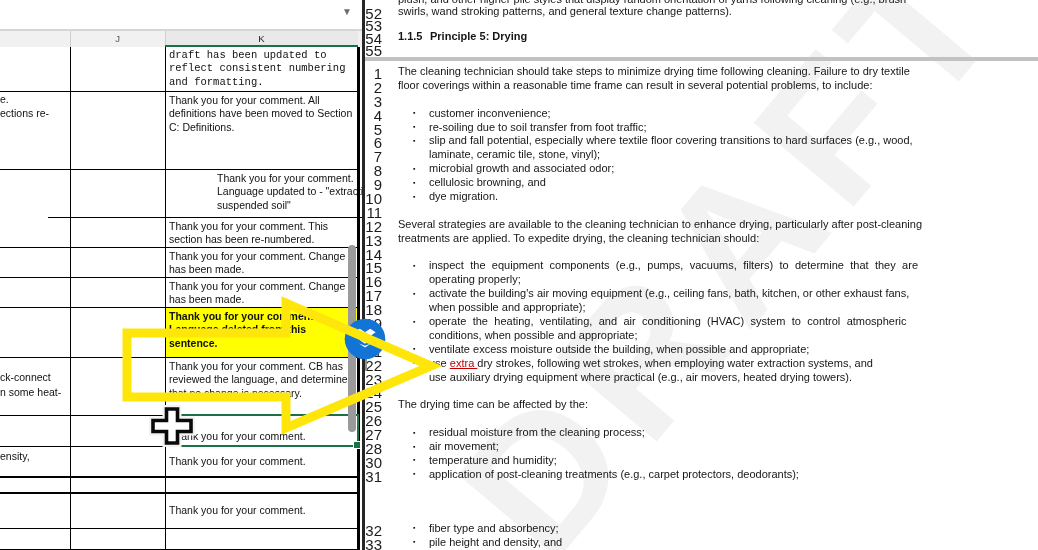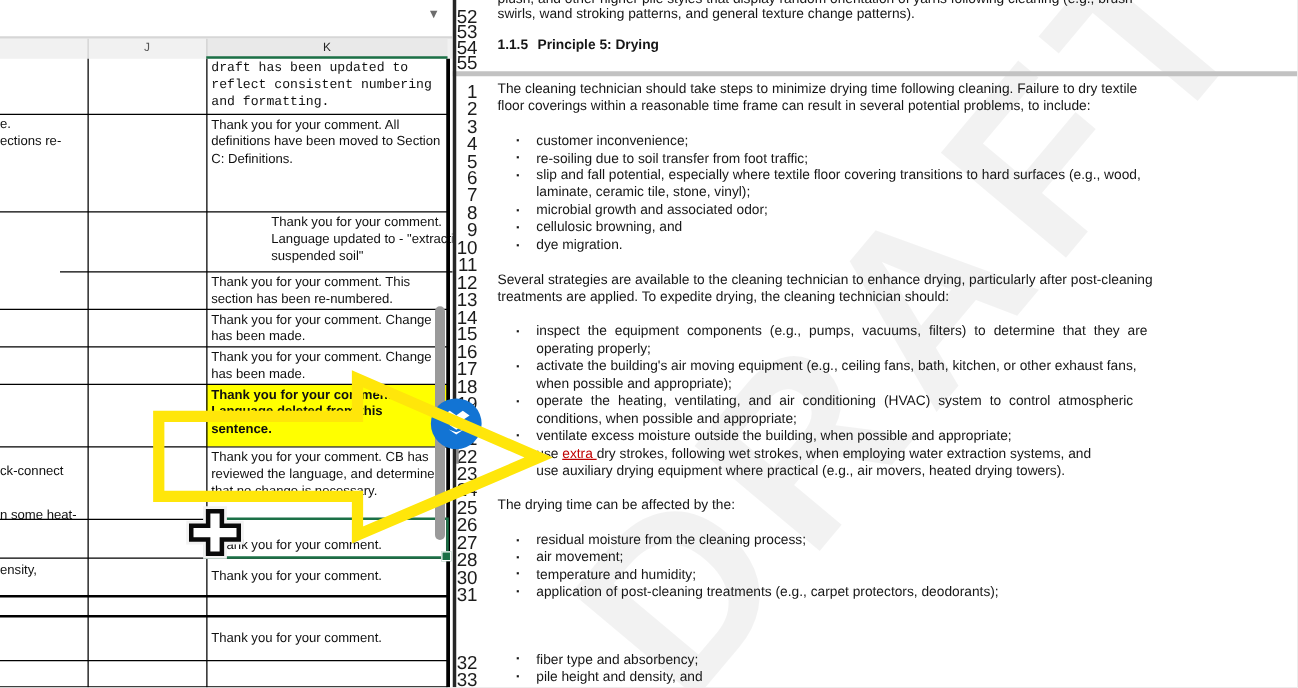--- a/index.html
+++ b/index.html
@@ -119,21 +119,21 @@
         <div class="ktext" style="top: 50%; transform: translateY(-50%);">Thank you for your comment.</div>
       </div>
       <div class="row" style="top: 478px; height: 16px; border-bottom-width: 2.5px;"></div>
       <div class="row" style="top: 494px; height: 35px;">
         <div class="ktext" style="top: 50%; transform: translateY(-50%);">Thank you for your comment.</div>
       </div>
       <div class="row" style="top: 529px; height: 21px;"></div>
       <div class="ifrag" style="top: 93px;">e.</div>
       <div class="ifrag" style="top: 107px;">ections re-</div>
       <div class="ifrag" style="top: 371px;">ck-connect</div>
-      <div class="ifrag" style="top: 386px; margin-top: 20px;">n some heat-</div>
+      <div class="ifrag" style="top: 386px;">n some heat-</div>
       <div class="ifrag" style="top: 450px;">ensity,</div>
     </section>
 
   <section class="doc">
     <div class="doc-edge"></div>
     <div class="watermark">DRAFT</div>
     <div class="lines prev-lines" id="prevlines">
         <div class="line" style="height: 12.2px;">
           <span class="ltext para">plush, and other higher pile styles that display random orientation of yarns following cleaning (e.g., brush</span>
         </div>

